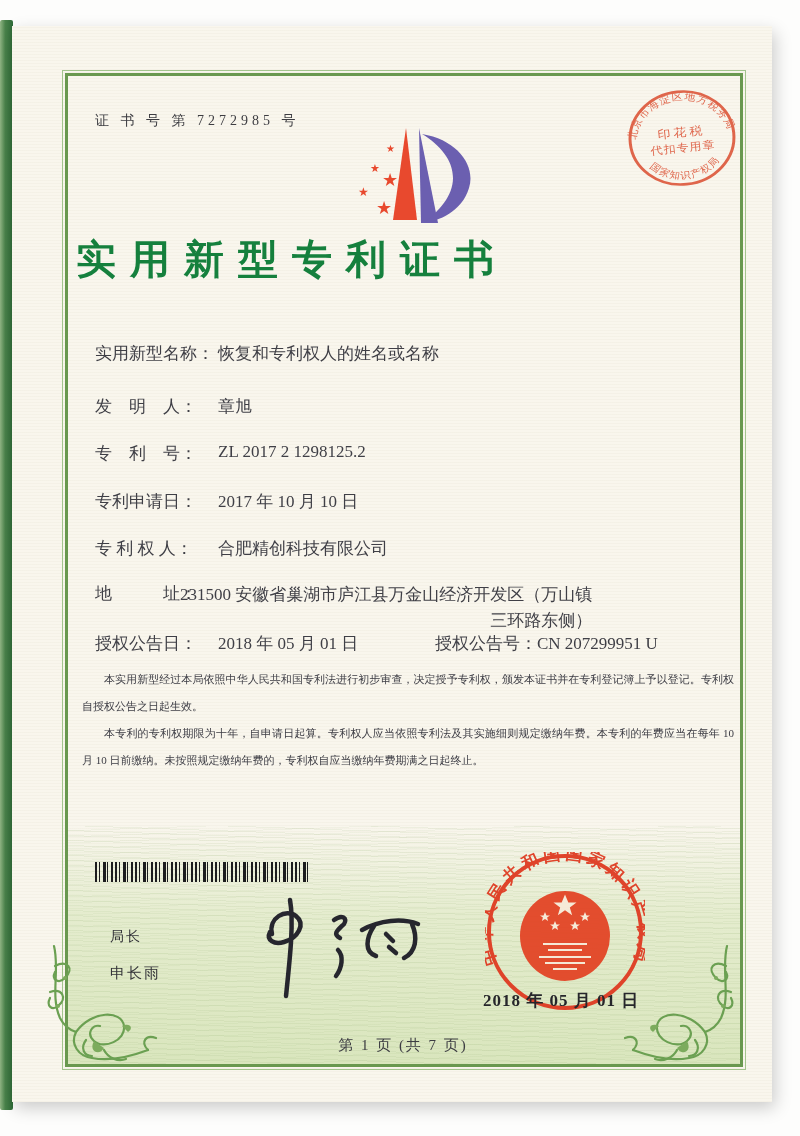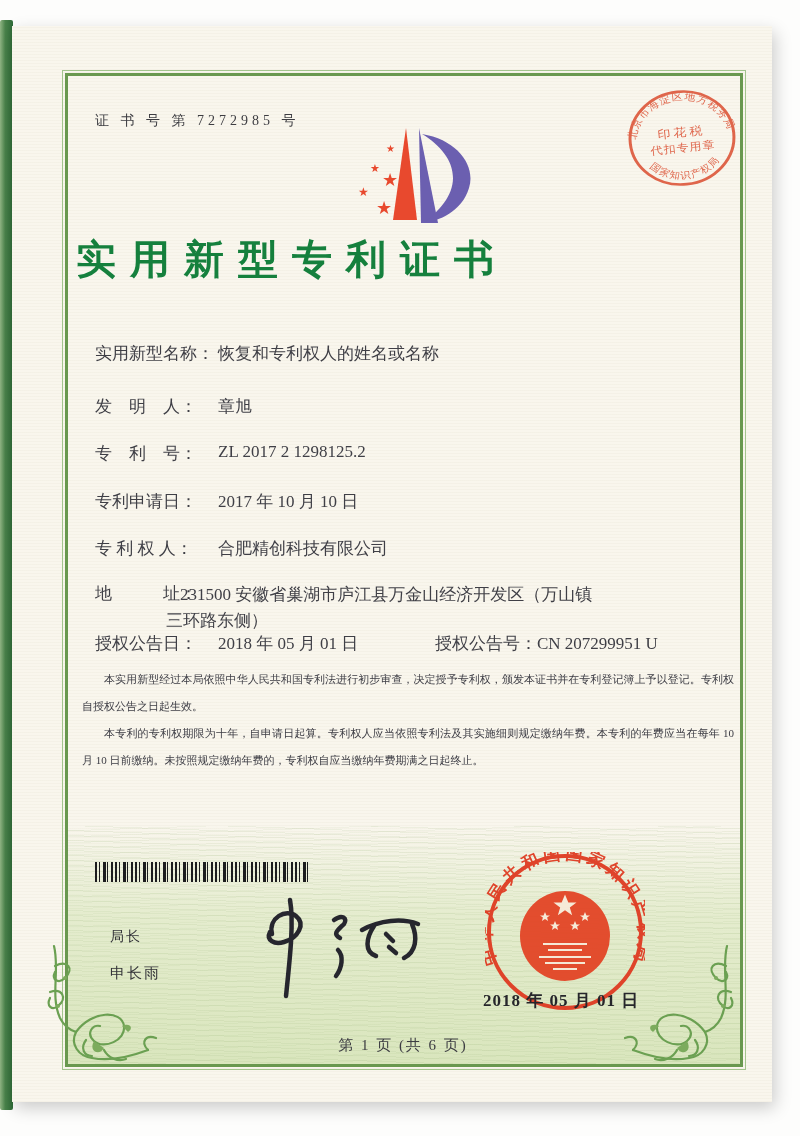--- a/index.html
+++ b/index.html
@@ -25,21 +25,21 @@
   .title{position:absolute;left:50px;top:206px;width:616px;text-align:left;
          font-size:40px;font-weight:600;letter-spacing:14px;color:#15803d;text-indent:14px;}
   
   .tax-stamp{position:absolute;left:614px;top:62px;opacity:.92;transform:rotate(-6deg);}
   
   .row{position:absolute;font-size:17px;color:#3f3f46;white-space:nowrap;}
   .row .lab{position:absolute;left:83px;top:0;}
   .row .val{position:absolute;left:206px;top:0;}
   .r1{top:316px}.r2{top:369px}.r3{top:416px}.r4{top:464px}.r5{top:511px}
   .r6{top:556px}.r6 .val{left:168px;line-height:26px;}
-  .r6 .val .l2{display:block;margin-left:-14px;}
+  .r6 .val .l2{display:block;margin-left:-14px;text-align:right;}
   .r7{top:606px}
   .grant-no{position:absolute;left:423px;top:0;}
   .grant-no .v{}
   
   .body-text{position:absolute;left:70px;top:640px;width:652px;font-size:11px;
              line-height:27px;text-align:justify;color:#3c3c44;}
   .body-text p{margin:0;text-indent:2em;}
   .barcode{position:absolute;left:83px;top:836px;width:216px;height:20px;
            background:repeating-linear-gradient(90deg,
              #1d1d1f 0 2px,transparent 2px 4px,#1d1d1f 4px 5px,transparent 5px 8px,
@@ -211,15 +211,15 @@
           <path d="M-22,12 H22"></path>
           <path d="M-17,18 H17"></path>
           <path d="M-26,25 H26"></path>
           <path d="M-20,31 H20"></path>
           <path d="M-12,37 H12"></path>
         </g>
       </g>
     </svg>
     <div class="seal-date">2018 年 05 月 01 日</div>
 
-    <div class="footer">第 1 页 (共 6 页)</div>
+    <div class="footer">第 1 页 (共 7 页)</div>
   </div>
 </div>
 
 </body></html>

